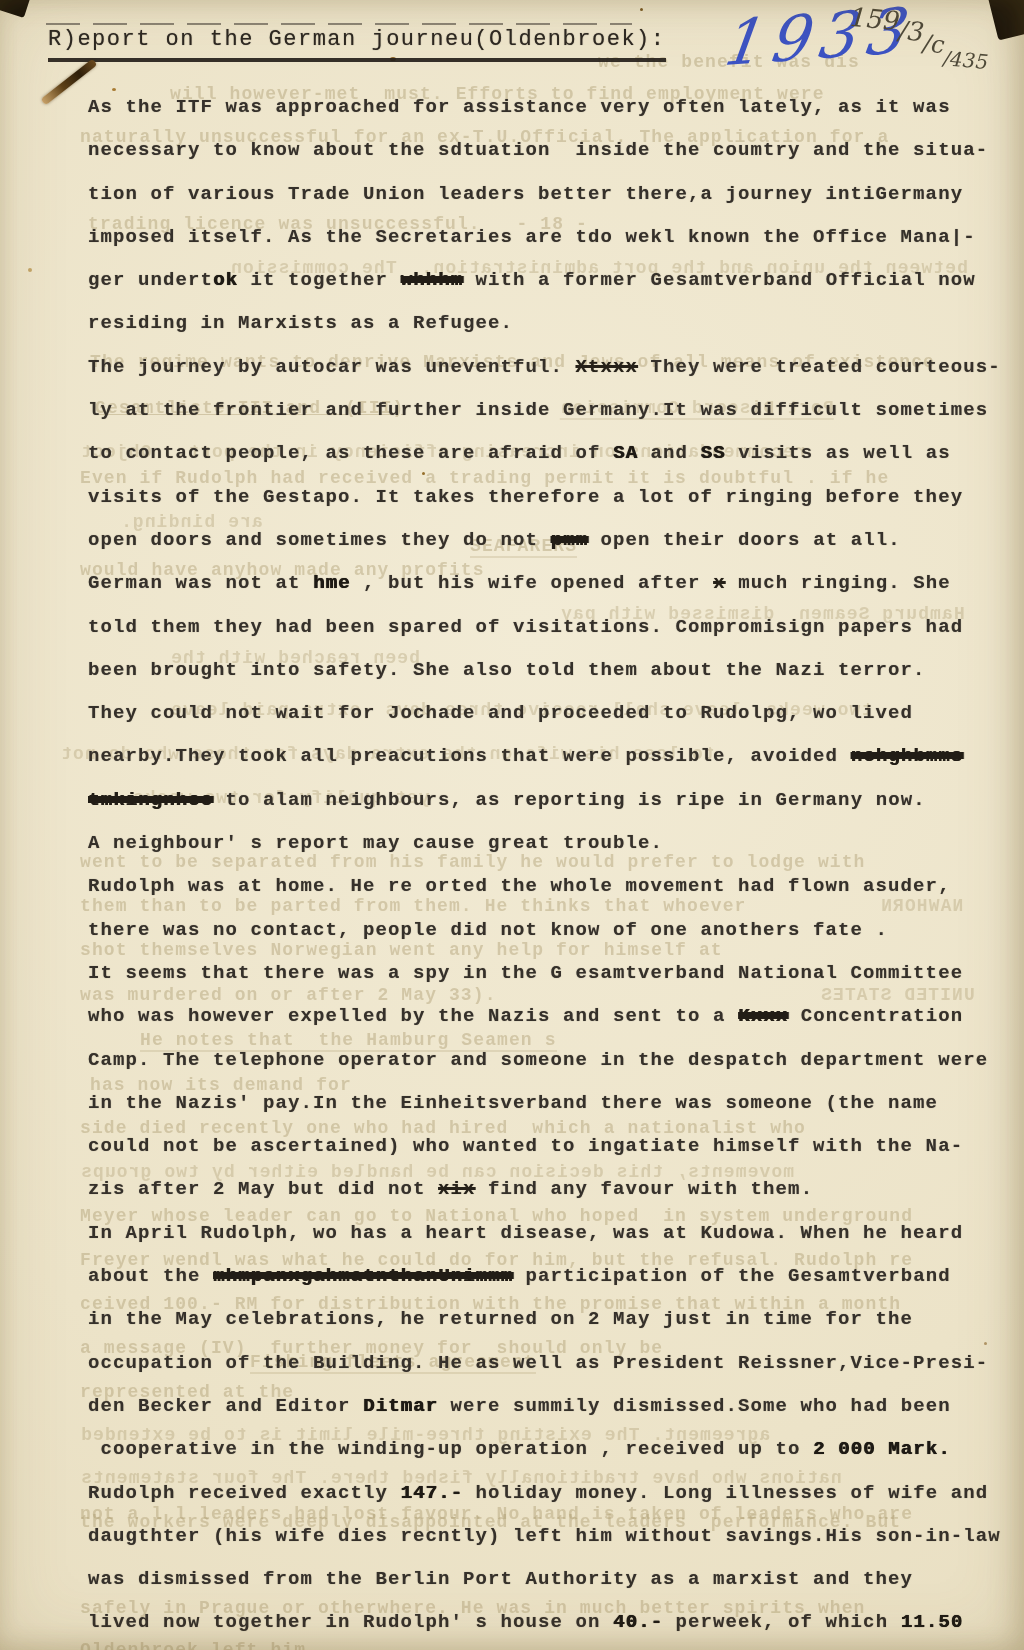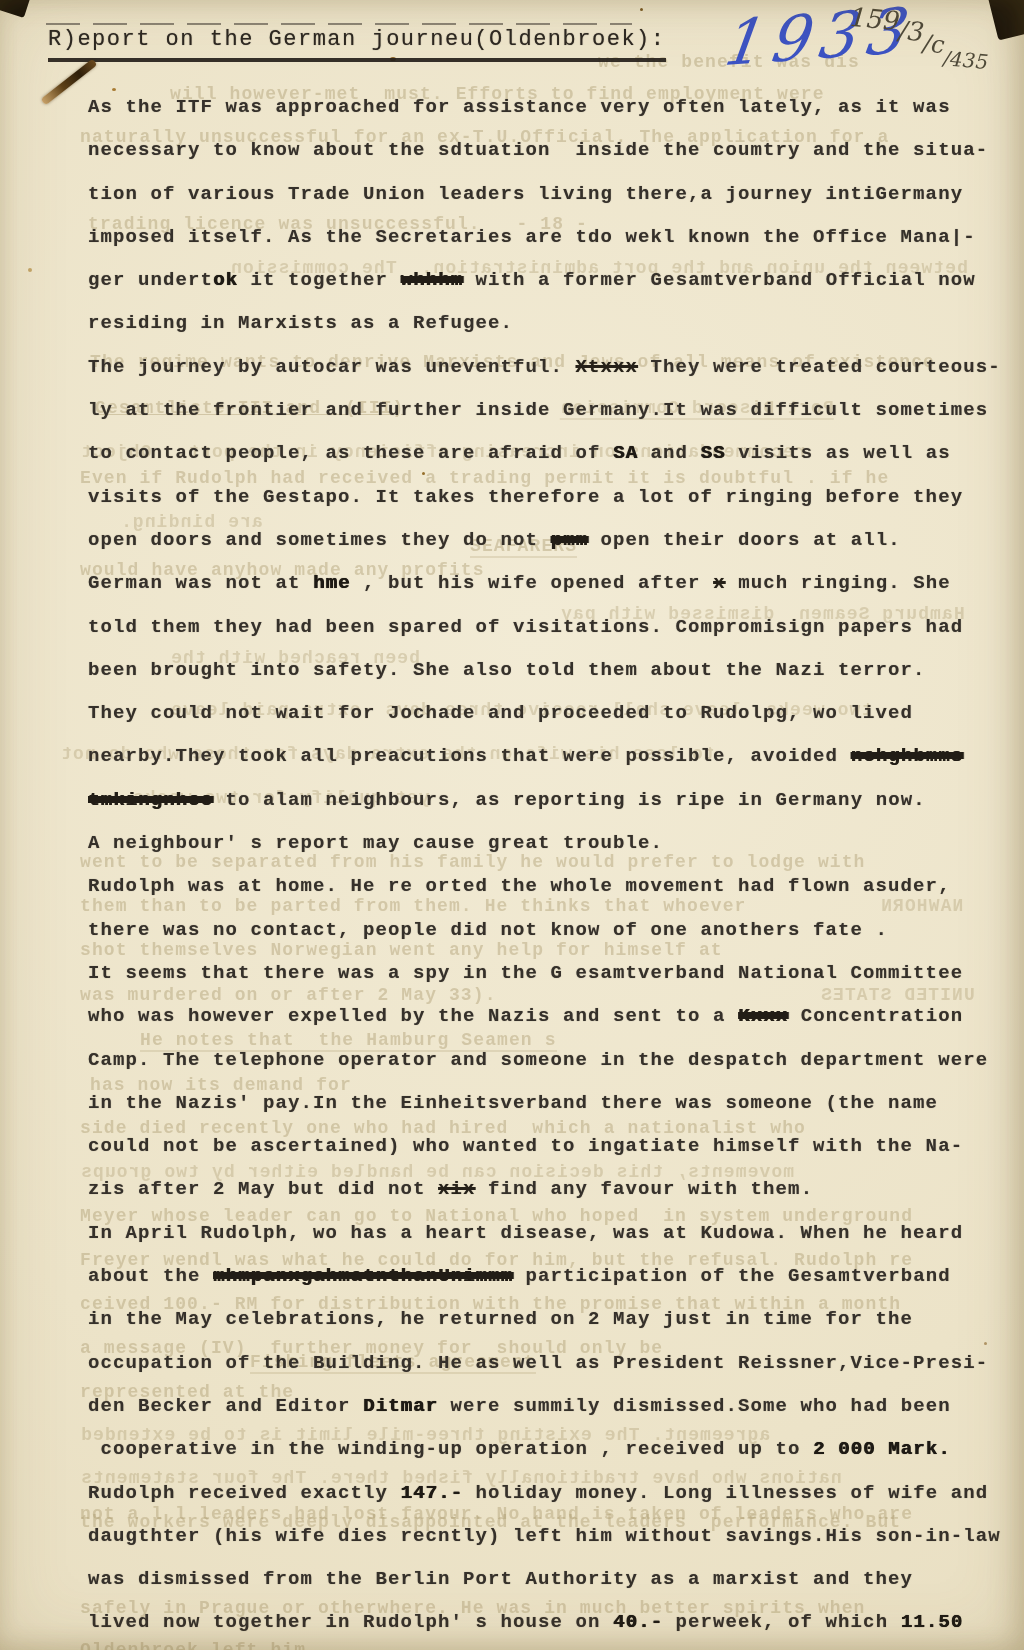--- a/index.html
+++ b/index.html
@@ -135,21 +135,21 @@
   <div class="title-topline"></div>
   <h1 class="doc-title">R)eport on the German journeu(Oldenbroek):</h1>
   <div class="smudge"></div>
 
   <div class="hw-year">1933</div>
   <div class="hw-ref" id="hw-ref"><span>159</span><span>/3</span><span>/c</span><span>/435</span></div>
 
   <div class="body-col" id="body-col">
       <div class="tl"><span class="seg-n">As the ITF was approached for assistance very often lately, as it was</span></div>
       <div class="tl"><span class="seg-n">necessary to know about the sdtuation  inside the coumtry and the situa-</span></div>
-      <div class="tl"><span class="seg-n">tion of various Trade Union leaders living there,a journey intiGermany</span></div>
+      <div class="tl"><span class="seg-n">tion of various Trade Union leaders better there,a journey intiGermany</span></div>
       <div class="tl"><span class="seg-n">imposed itself. As the Secretaries are tdo wekl known the Office Mana|-</span></div>
       <div class="tl"><span class="seg-n">ger undert</span><span class="seg-b">ok</span><span class="seg-n"> it together </span><span class="seg-k">whhhm</span><span class="seg-n"> with a former Gesamtverband Official now</span></div>
       <div class="tl"><span class="seg-n">residing in Marxists as a Refugee.</span></div>
       <div class="tl"><span class="seg-n">The journey by autocar was uneventful. </span><span class="seg-x">Xtxxx</span><span class="seg-n"> They were treated courteous-</span></div>
       <div class="tl"><span class="seg-n">ly at the frontier and further inside Germany.It was difficult sometimes</span></div>
       <div class="tl"><span class="seg-n">to contact people, as these are afraid of </span><span class="seg-b">SA</span><span class="seg-n"> and </span><span class="seg-b">SS</span><span class="seg-n"> visits as well as</span></div>
       <div class="tl"><span class="seg-n">visits of the Gestapo. It takes therefore a lot of ringing before they</span></div>
       <div class="tl"><span class="seg-n">open doors and sometimes they do not </span><span class="seg-k">pmm</span><span class="seg-n"> open their doors at all.</span></div>
       <div class="tl"><span class="seg-n">German was not at </span><span class="seg-b">hme</span><span class="seg-n"> , but his wife opened after </span><span class="seg-x">x</span><span class="seg-n"> much ringing. She</span></div>
       <div class="tl"><span class="seg-n">told them they had been spared of visitations. Compromisign papers had</span></div>

